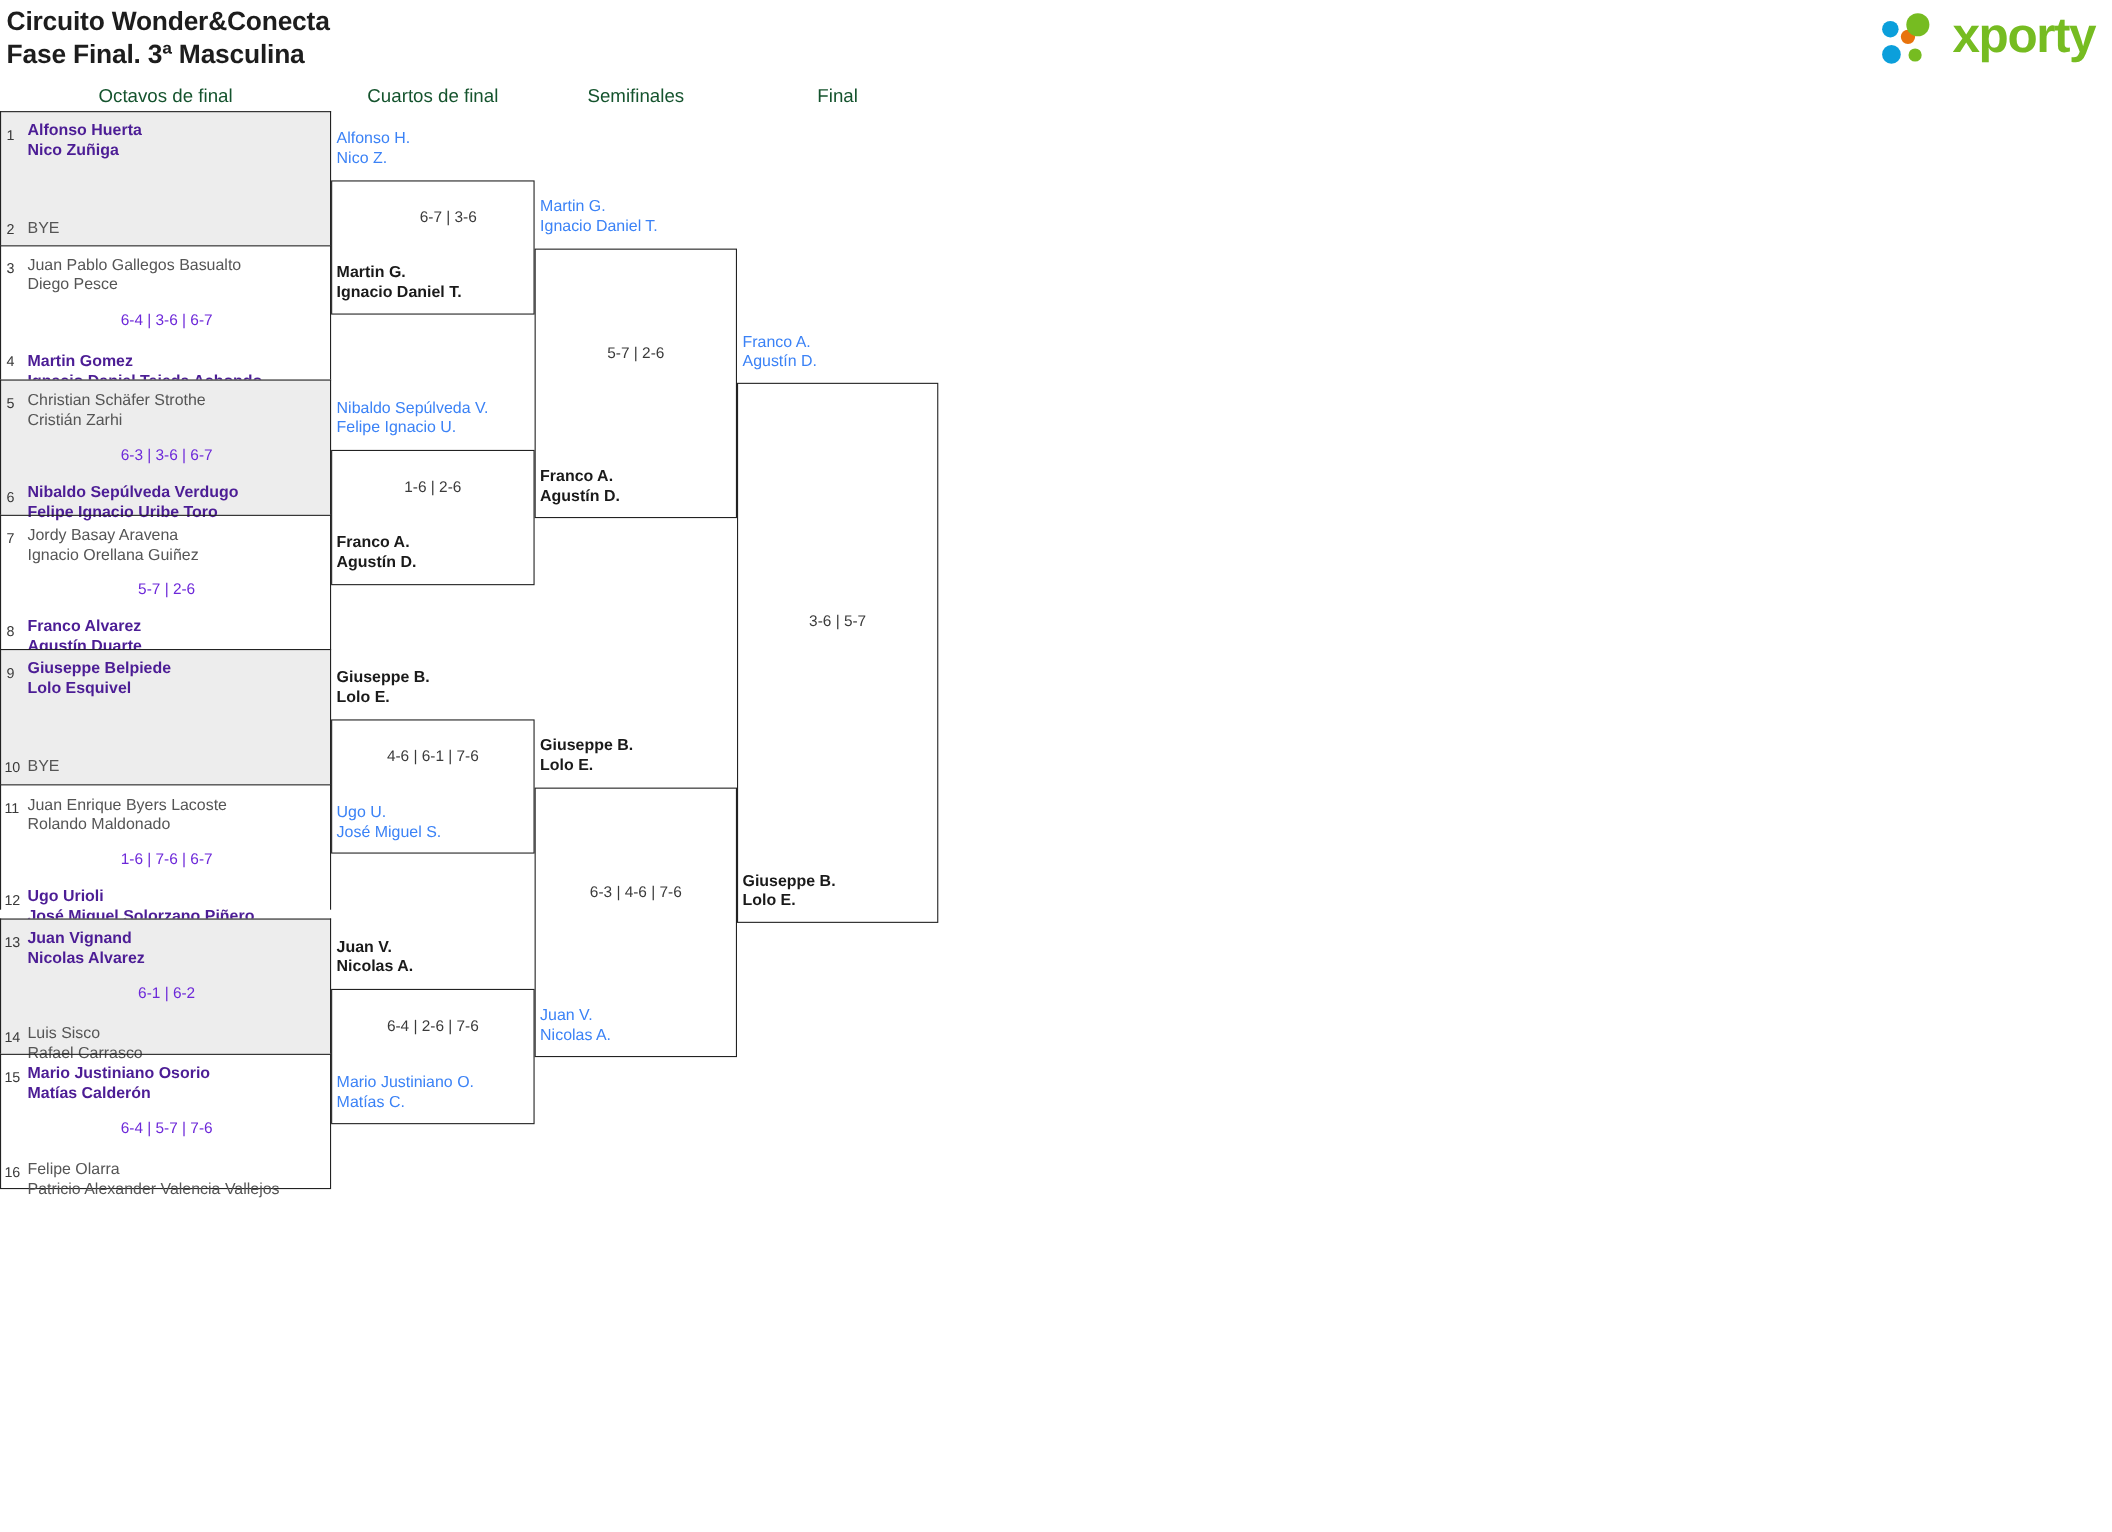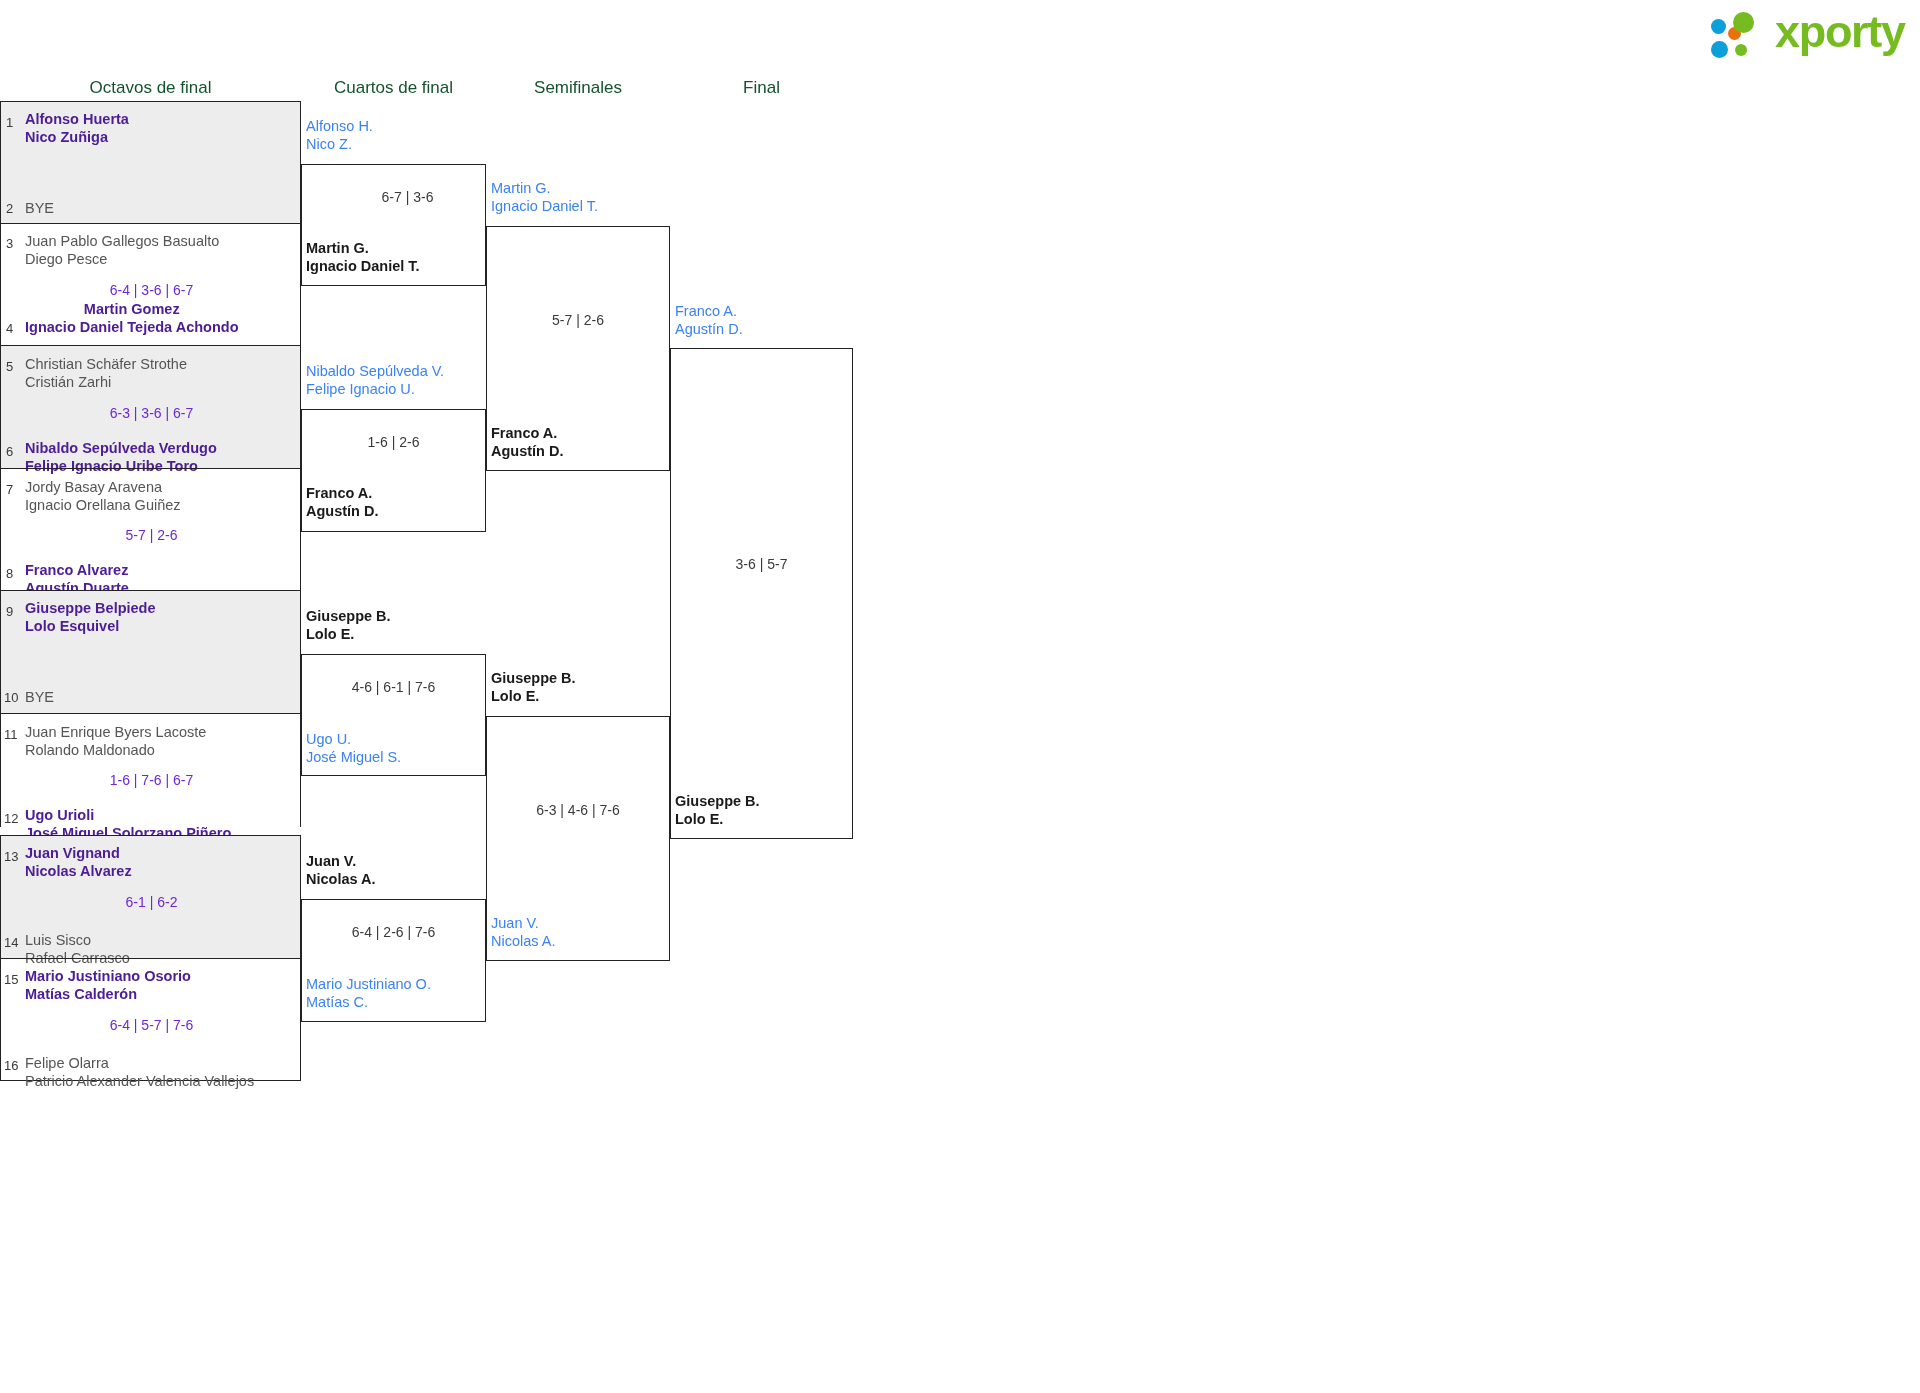--- a/index.html
+++ b/index.html
@@ -44,20 +44,24 @@
   .bscore{position:absolute;text-align:center;font-size:14px;color:#3a3a3a;}
   .bnames{position:absolute;font-size:14.5px;line-height:1.22;}
   .bnames.win{font-weight:bold;color:#1a1a1a;}
   .bnames.lose{font-weight:normal;color:#3b82f6;}
 </style>
 </head>
 <body>
 
 <div class="page">
 
+  <div class="title">
+    <div>Circuito Wonder&amp;Conecta</div>
+    <div>Fase Final. 3ª Masculina</div>
+  </div>
 
   <div class="logo">
     <div class="dots">
       <div class="dot" style="left:0px;top:7px;width:15px;height:15px;background:#0b9fdb;"></div>
       <div class="dot" style="left:17px;top:15px;width:13px;height:13px;background:#e8730c;"></div>
       <div class="dot" style="left:22px;top:0px;width:21px;height:21px;background:#76bc21;"></div>
       <div class="dot" style="left:0px;top:29px;width:17px;height:17px;background:#0b9fdb;"></div>
       <div class="dot" style="left:24px;top:32px;width:12px;height:12px;background:#76bc21;"></div>
     </div>
     <div class="wordmark">xporty</div>
@@ -79,21 +83,21 @@
     <div class="score1" style="top:57px;left:0;"></div>
   </div>
 
   <div class="seedcell topb" style="top:223px;height:122px;">
     <div class="seednum" style="top:12px;">3</div>
     <div class="seednames lose" style="top:9px;">
       <div>Juan Pablo Gallegos Basualto</div>
       <div>Diego Pesce</div>
     </div>
     <div class="seednum" style="top:97px;">4</div>
-    <div class="seednames win" style="top:77px;text-align:center;">
+    <div class="seednames win" style="top:97px;">
       <div>Martin Gomez</div>
       <div>Ignacio Daniel Tejeda Achondo</div>
     </div>
     <div class="score1" style="top:58px;left:0;">6-4 | 3-6 | 6-7</div>
   </div>
 
   <div class="seedcell shade topb" style="top:345px;height:123px;">
     <div class="seednum" style="top:13px;">5</div>
     <div class="seednames lose" style="top:10px;">
       <div>Christian Schäfer Strothe</div>

